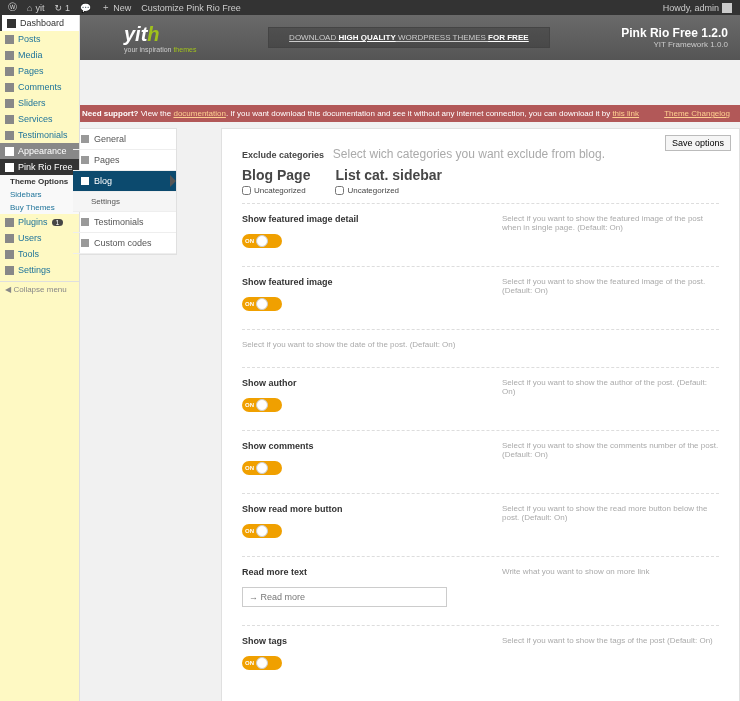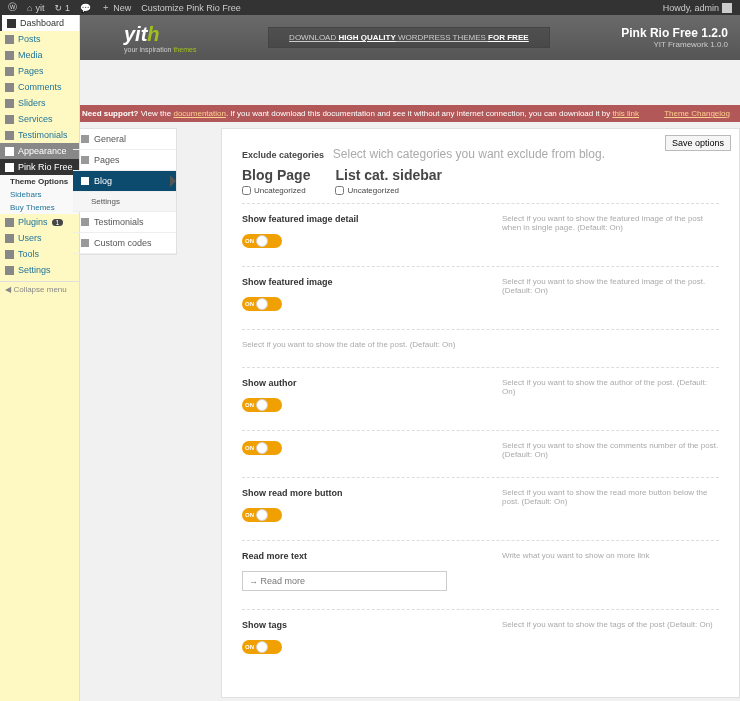--- a/index.html
+++ b/index.html
@@ -276,20 +276,21 @@
               <div class="toggle">
                 <span class="on">ON</span>
                 <span class="off"></span>
                 <span class="thumb"></span>
               </div>
             </div>
             <div class="right">Select if you want to show the author of the post. (Default: On)</div>
           </div>
           <div class="section">
             <div class="left">
+              <h4>Show comments</h4>
               <div class="toggle">
                 <span class="on">ON</span>
                 <span class="off"></span>
                 <span class="thumb"></span>
               </div>
             </div>
             <div class="right">Select if you want to show the comments number of the post. (Default: On)</div>
           </div>
           <div class="section">
             <div class="left">

